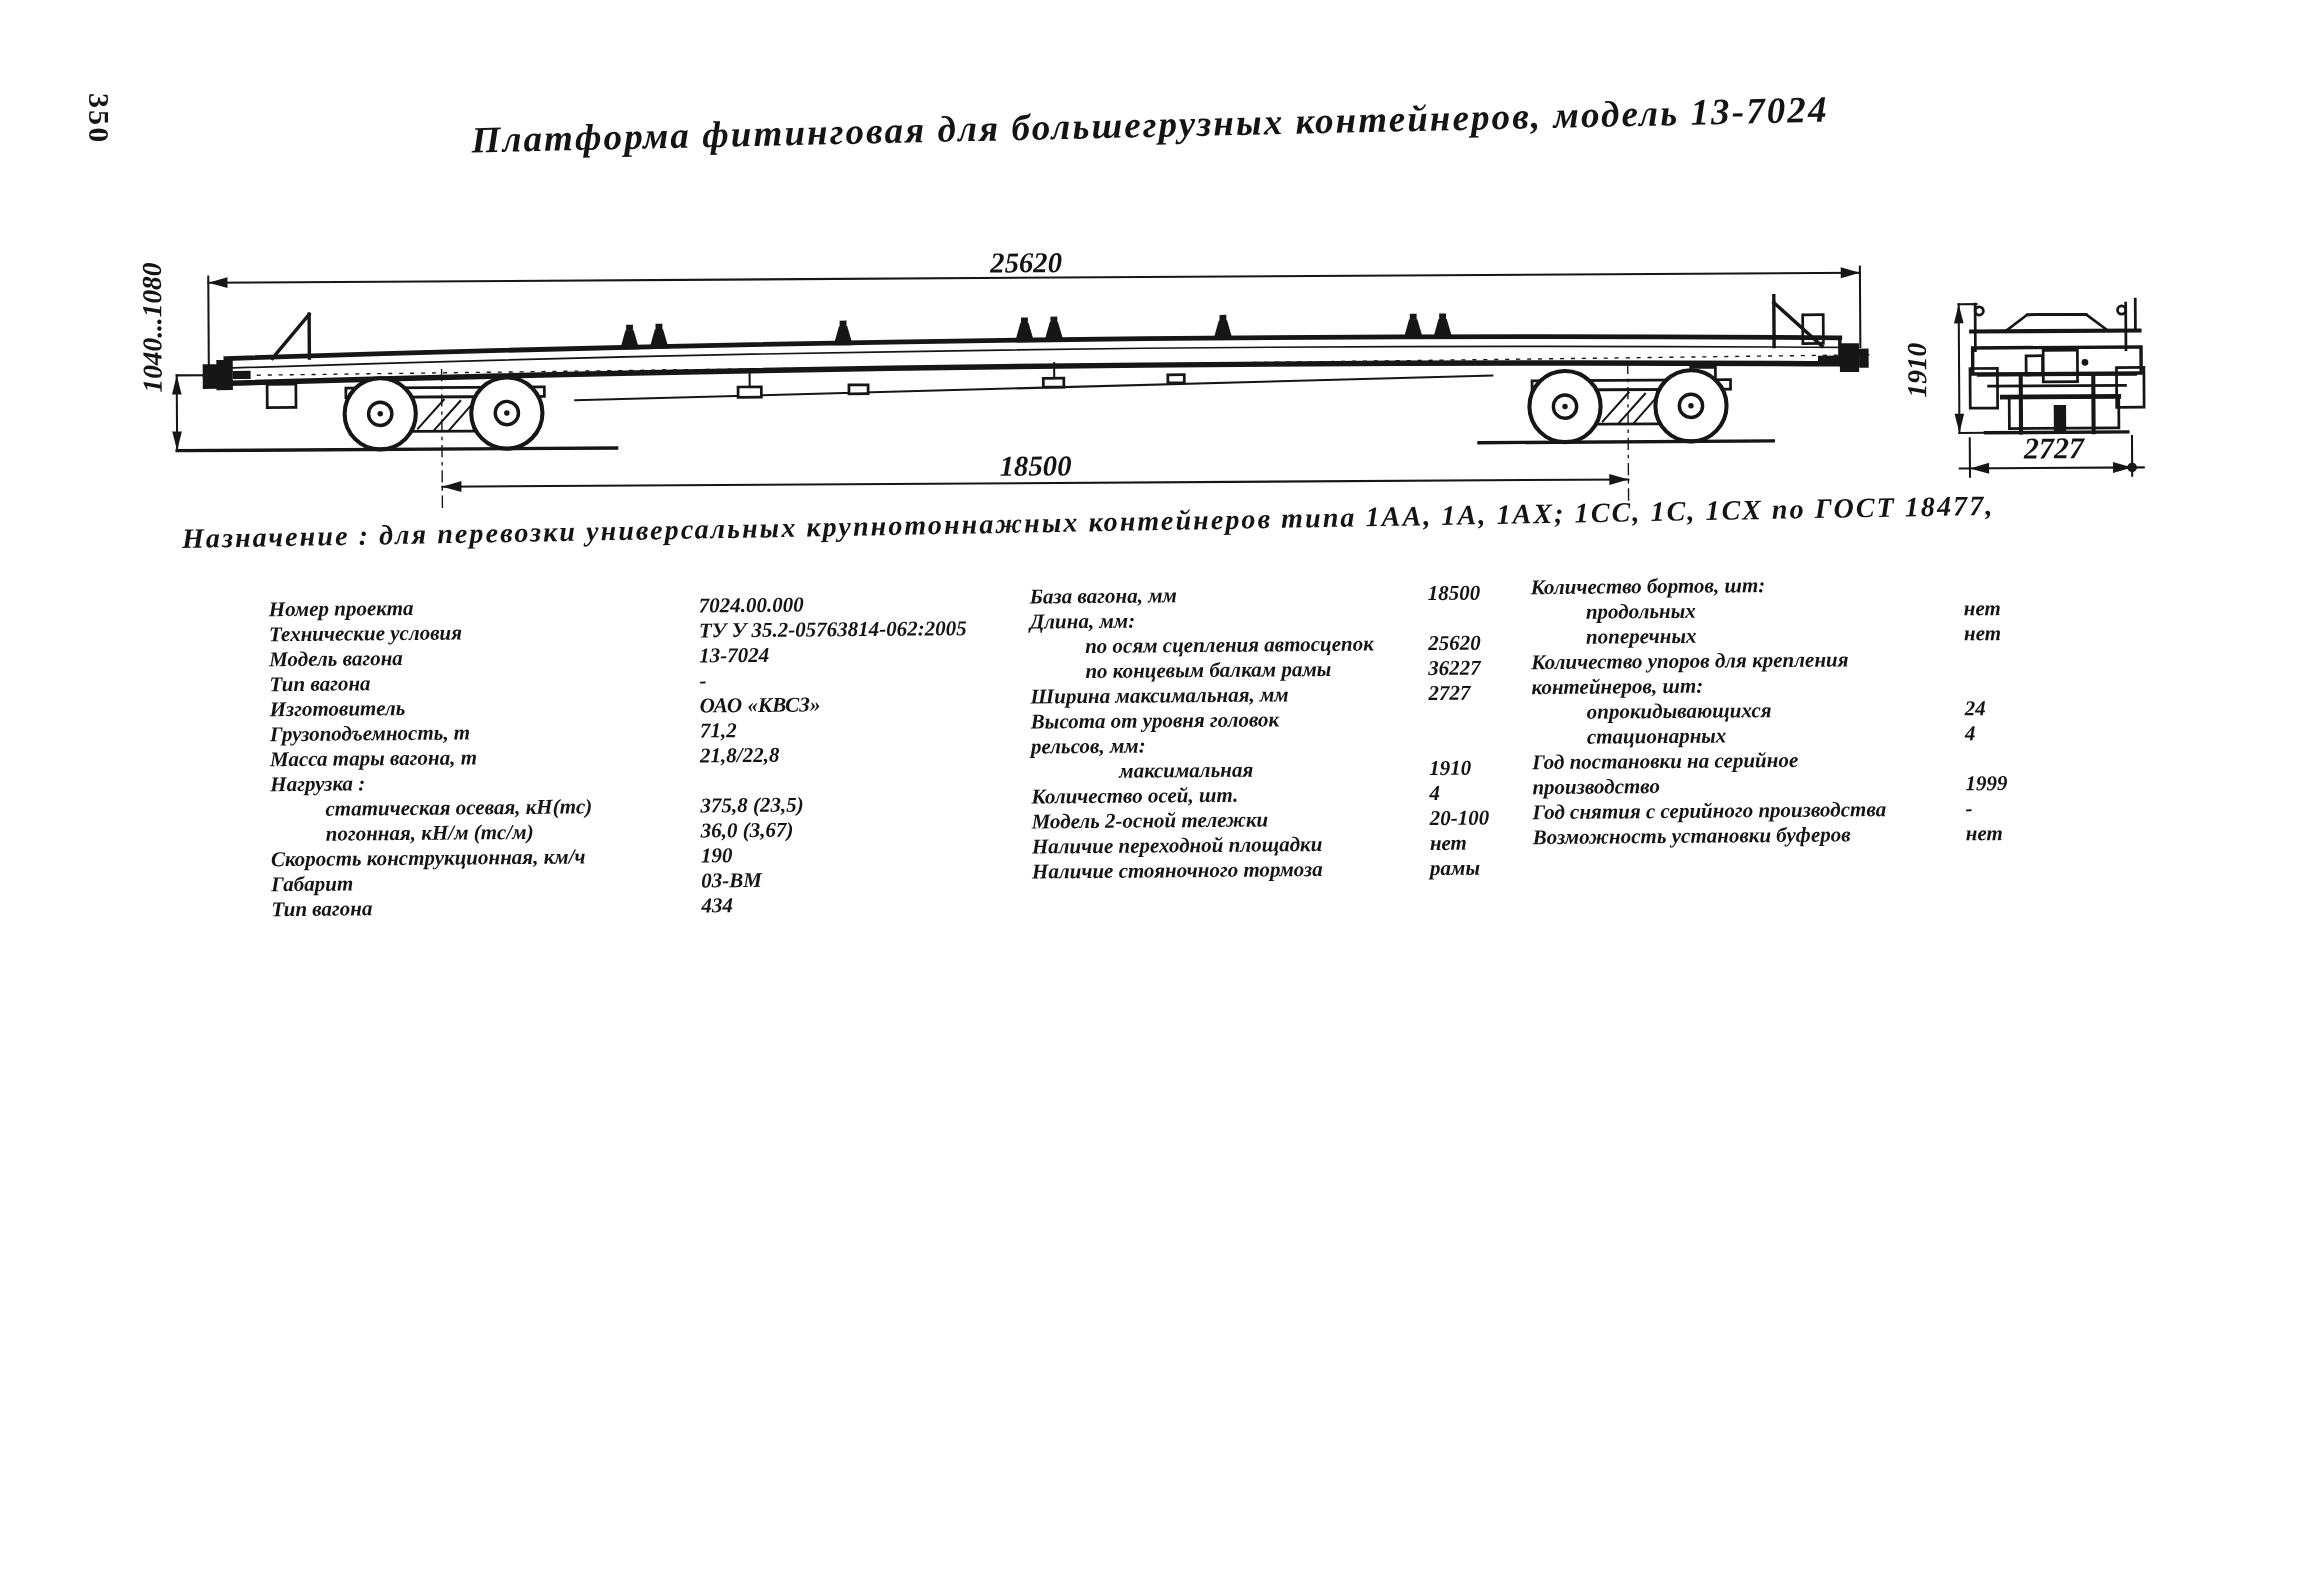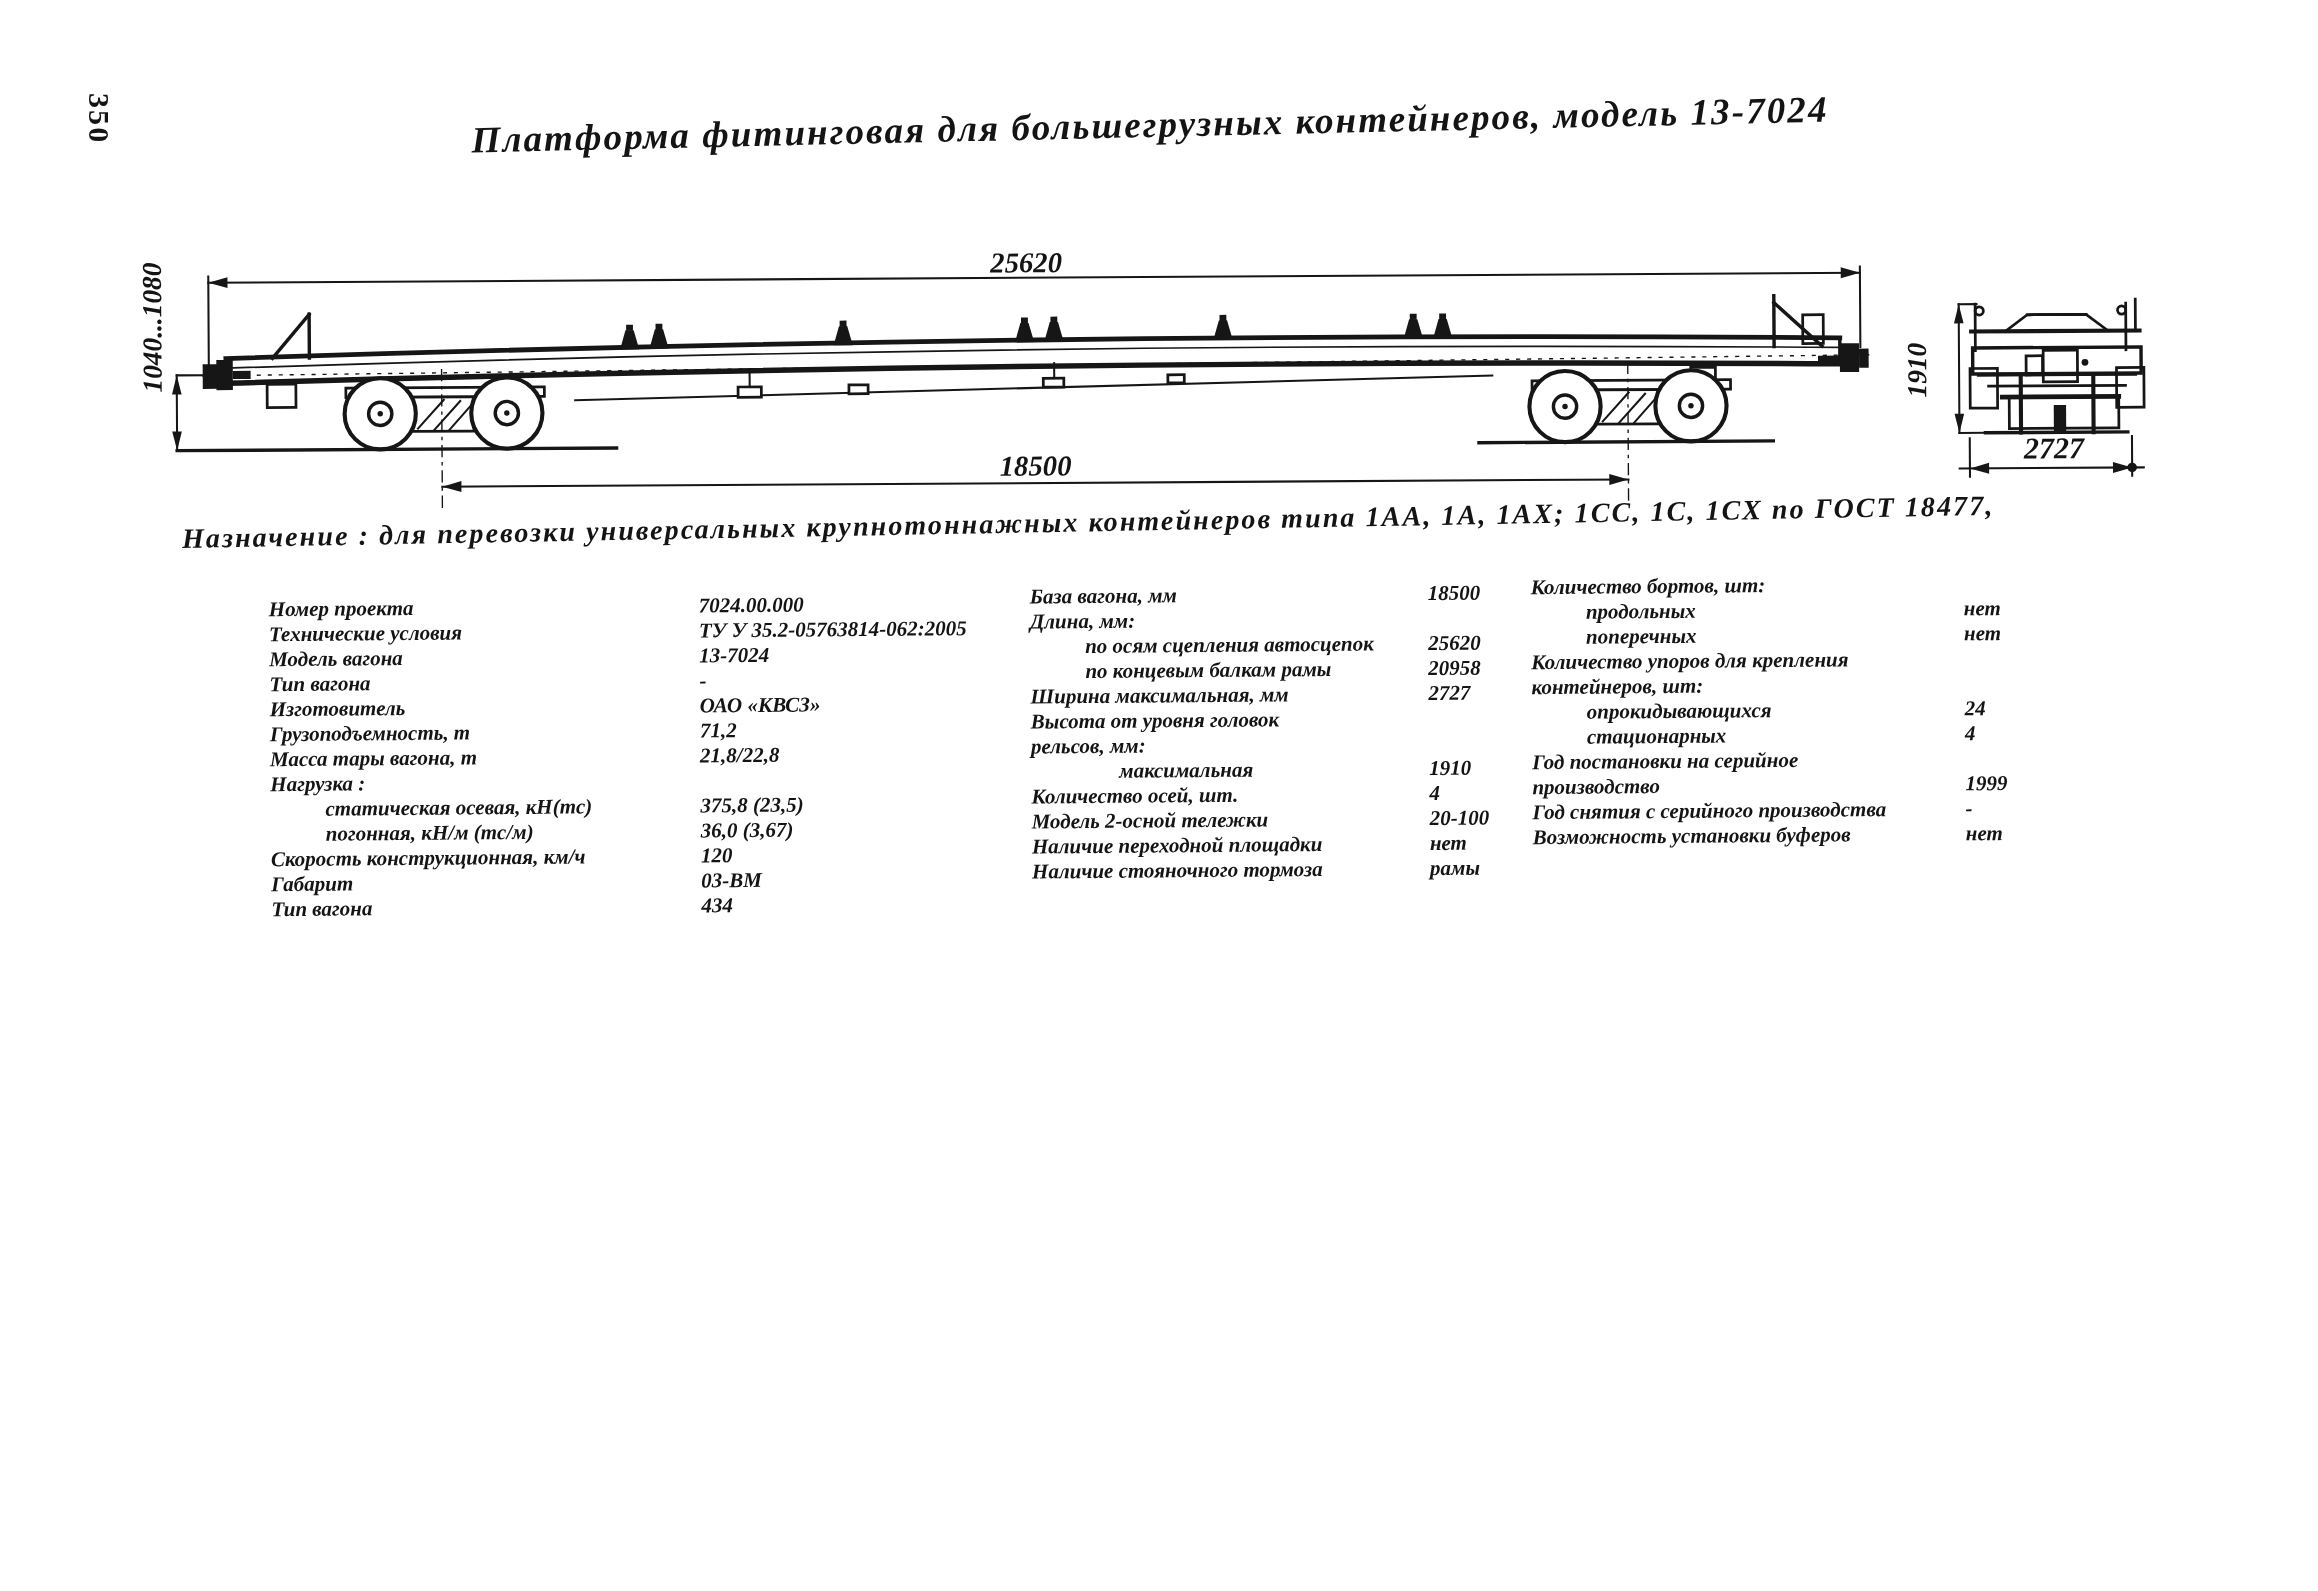--- a/index.html
+++ b/index.html
@@ -279,21 +279,21 @@
           <div class="spec-value">375,8 (23,5)</div>
         </div>
 
         <div class="spec-row ind1">
           <div class="spec-label">погонная, кН/м (тс/м)</div>
           <div class="spec-value">36,0 (3,67)</div>
         </div>
 
         <div class="spec-row">
           <div class="spec-label">Скорость конструкционная, км/ч</div>
-          <div class="spec-value">120</div>
+          <div class="spec-value">190</div>
         </div>
 
         <div class="spec-row">
           <div class="spec-label">Габарит</div>
           <div class="spec-value">03-ВМ</div>
         </div>
 
         <div class="spec-row">
           <div class="spec-label">Тип вагона</div>
           <div class="spec-value">434</div>
@@ -312,21 +312,21 @@
           <div class="spec-value"></div>
         </div>
 
         <div class="spec-row ind1">
           <div class="spec-label">по осям сцепления автосцепок</div>
           <div class="spec-value">25620</div>
         </div>
 
         <div class="spec-row ind1">
           <div class="spec-label">по концевым балкам рамы</div>
-          <div class="spec-value">20958</div>
+          <div class="spec-value">36227</div>
         </div>
 
         <div class="spec-row">
           <div class="spec-label">Ширина максимальная, мм</div>
           <div class="spec-value">2727</div>
         </div>
 
         <div class="spec-row">
           <div class="spec-label">Высота от уровня головок</div>
           <div class="spec-value"></div>

